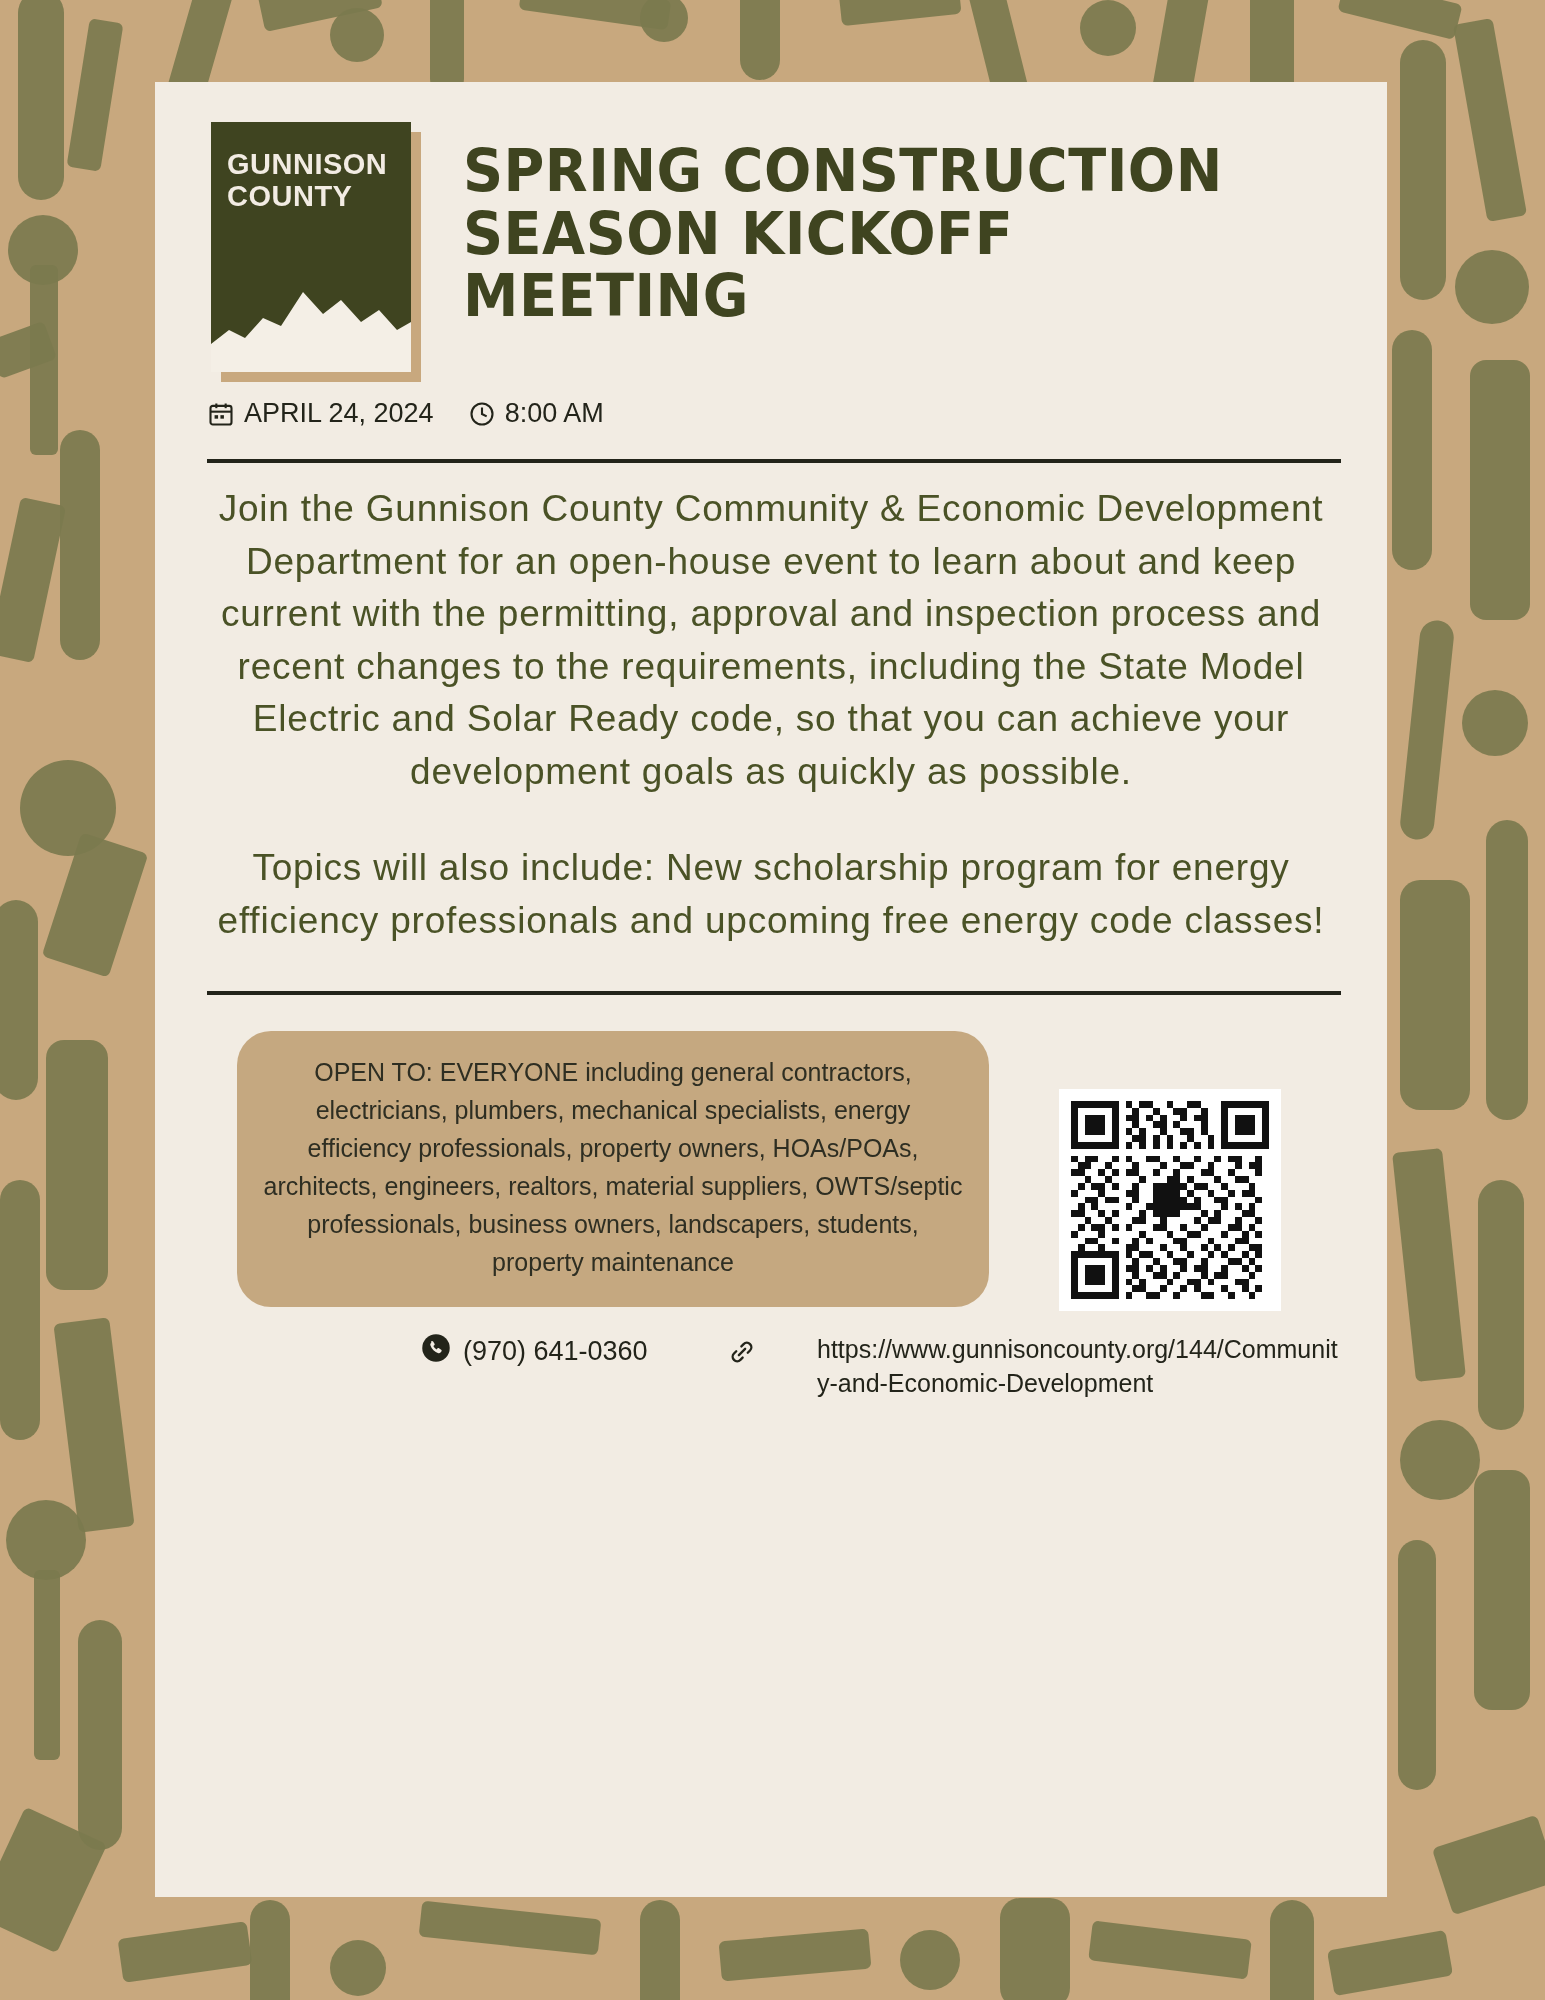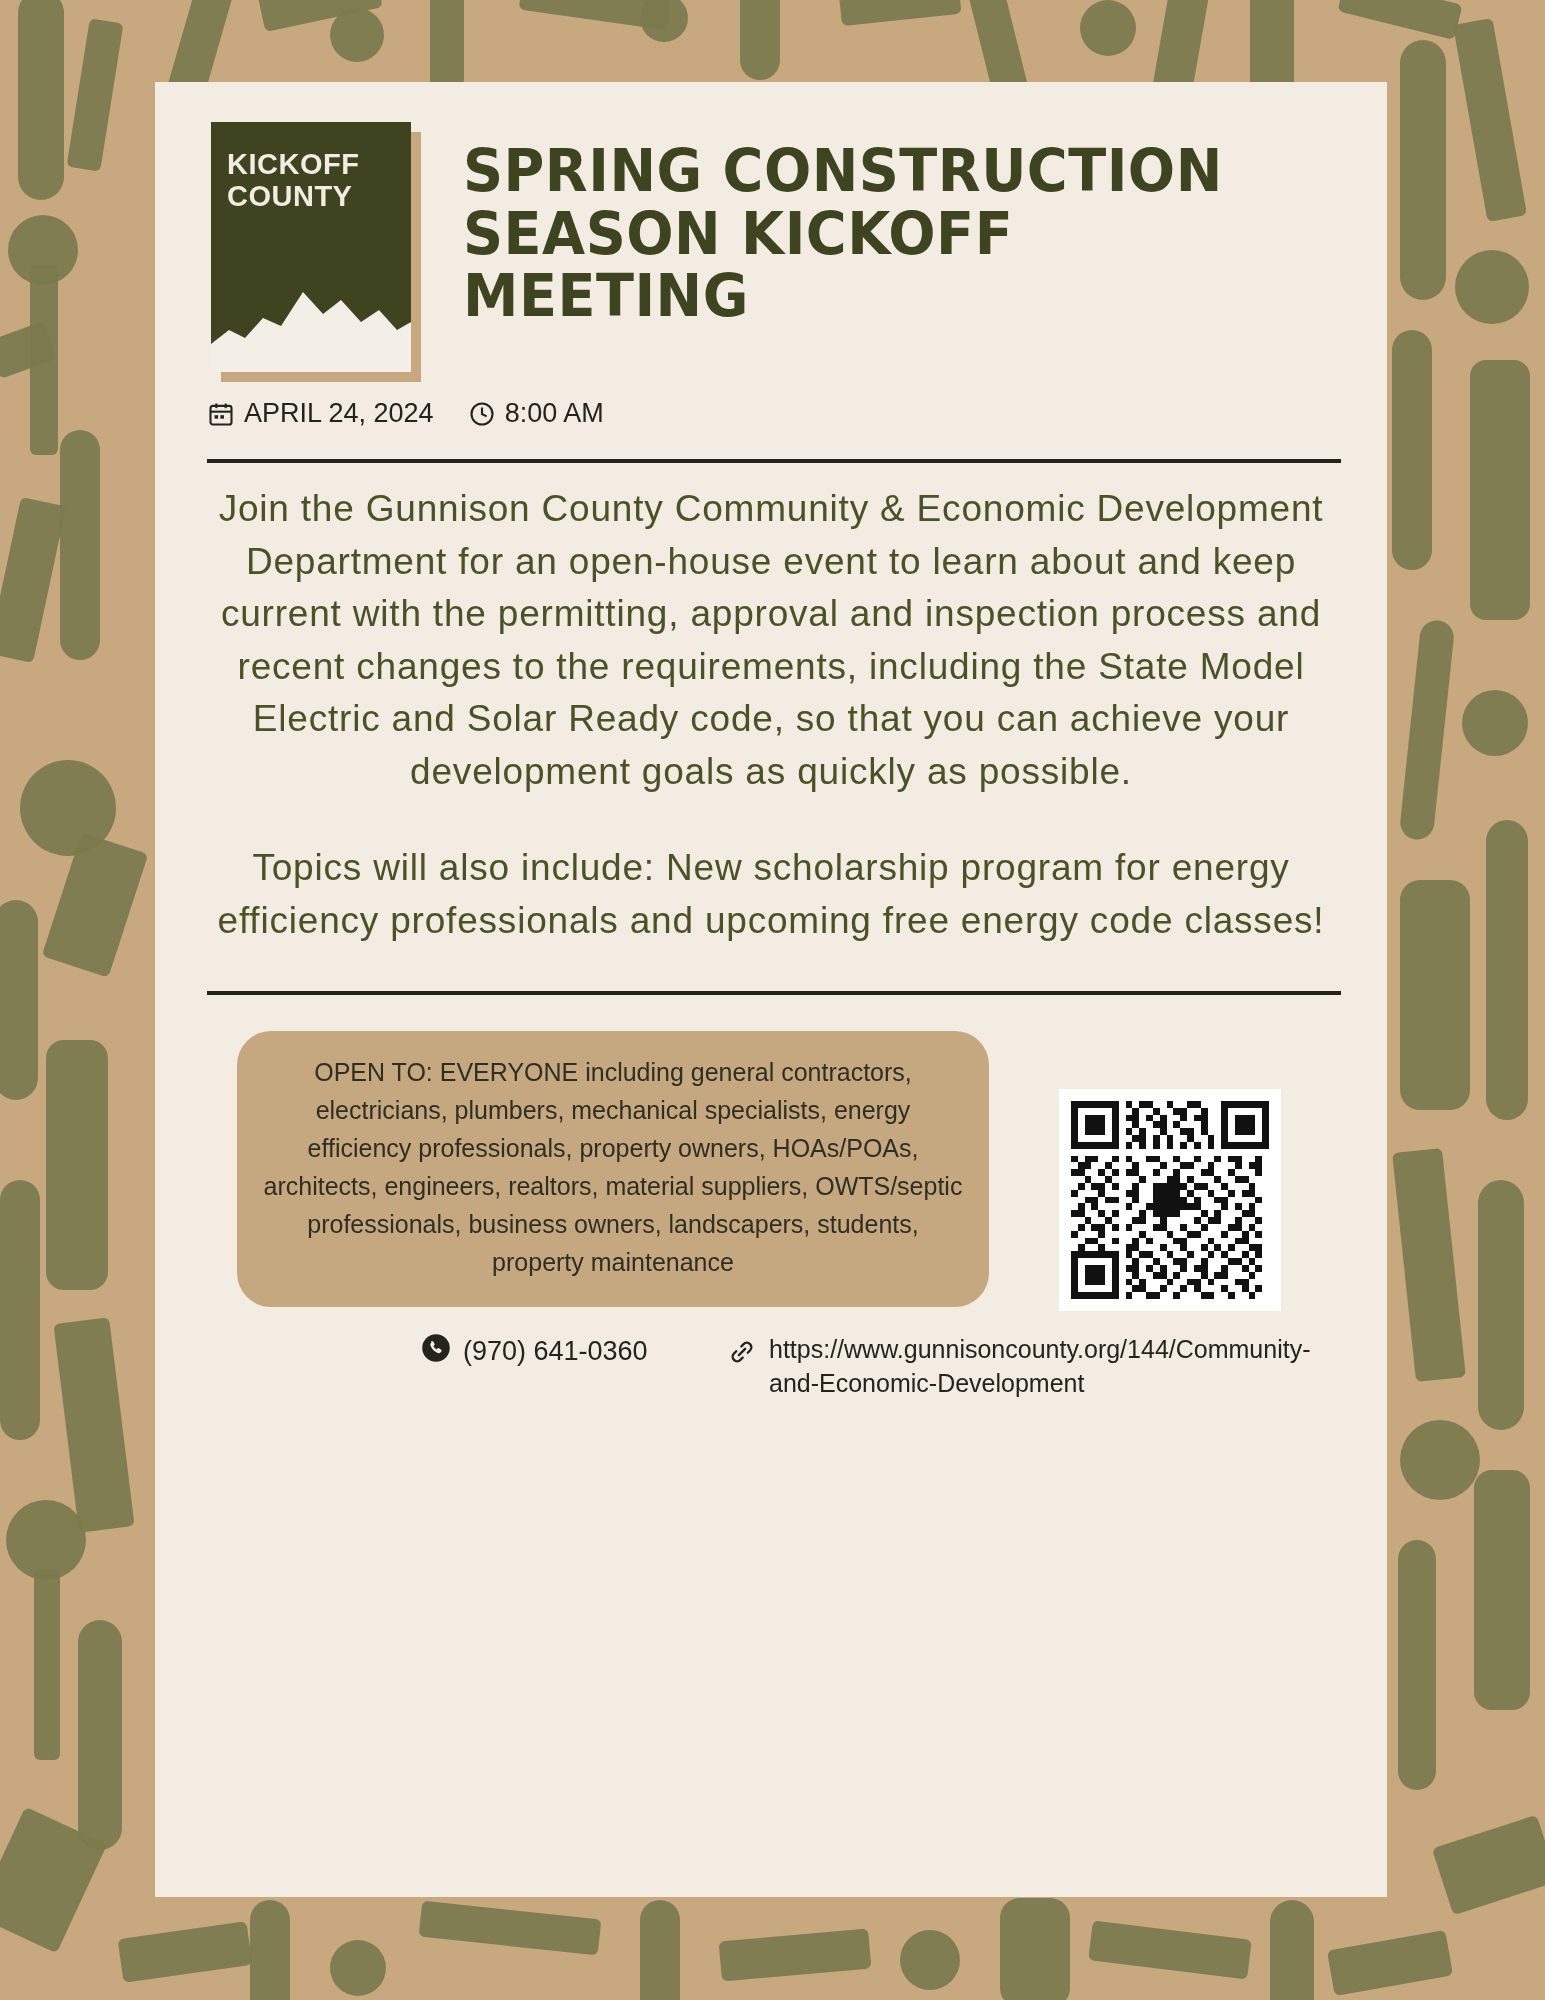--- a/index.html
+++ b/index.html
@@ -212,20 +212,21 @@
   }
   .phone .ico { margin-right: 12px; }
   .url {
     display: flex;
     align-items: flex-start;
     font-size: 25px;
     color: #23241a;
     line-height: 1.34;
     margin-left: 58px;
     max-width: 620px;
+    gap: 48px;
   }
   .url .ico { margin-right: 12px; margin-top: 4px; }
   .url-text { word-break: break-word; }
 </style>
 </head>
 <body>
 
 <div class="bg-pattern">
 
   <div class="tool rr" style="left:18px;top:-10px;width:46px;height:210px;"></div>
@@ -289,21 +290,21 @@
   <div class="tool r" style="left:1330px;top:1940px;width:120px;height:46px;transform:rotate(-10deg);"></div>
 </div>
 
 <div class="poster">
 
   <div class="header">
     <div class="logo-wrap">
       <div class="logo-shadow"></div>
       <div class="logo-box">
         <div class="logo-text">
-          <div>KICKOFF</div>
+          <div>GUNNISON</div>
           <div>COUNTY</div>
         </div>
         <svg class="logo-mtn" viewBox="0 0 200 120" preserveAspectRatio="none">
           <path d="M0,120 L0,92 L18,78 L34,86 L52,66 L70,74 L92,40 L112,62 L130,48 L150,70 L168,58 L186,78 L200,70 L200,120 Z" fill="#f4efe6"></path>
         </svg>
       </div>
     </div>
 
     <div class="title-block">
       <h1 class="poster-title">SPRING CONSTRUCTION SEASON KICKOFF MEETING</h1>

